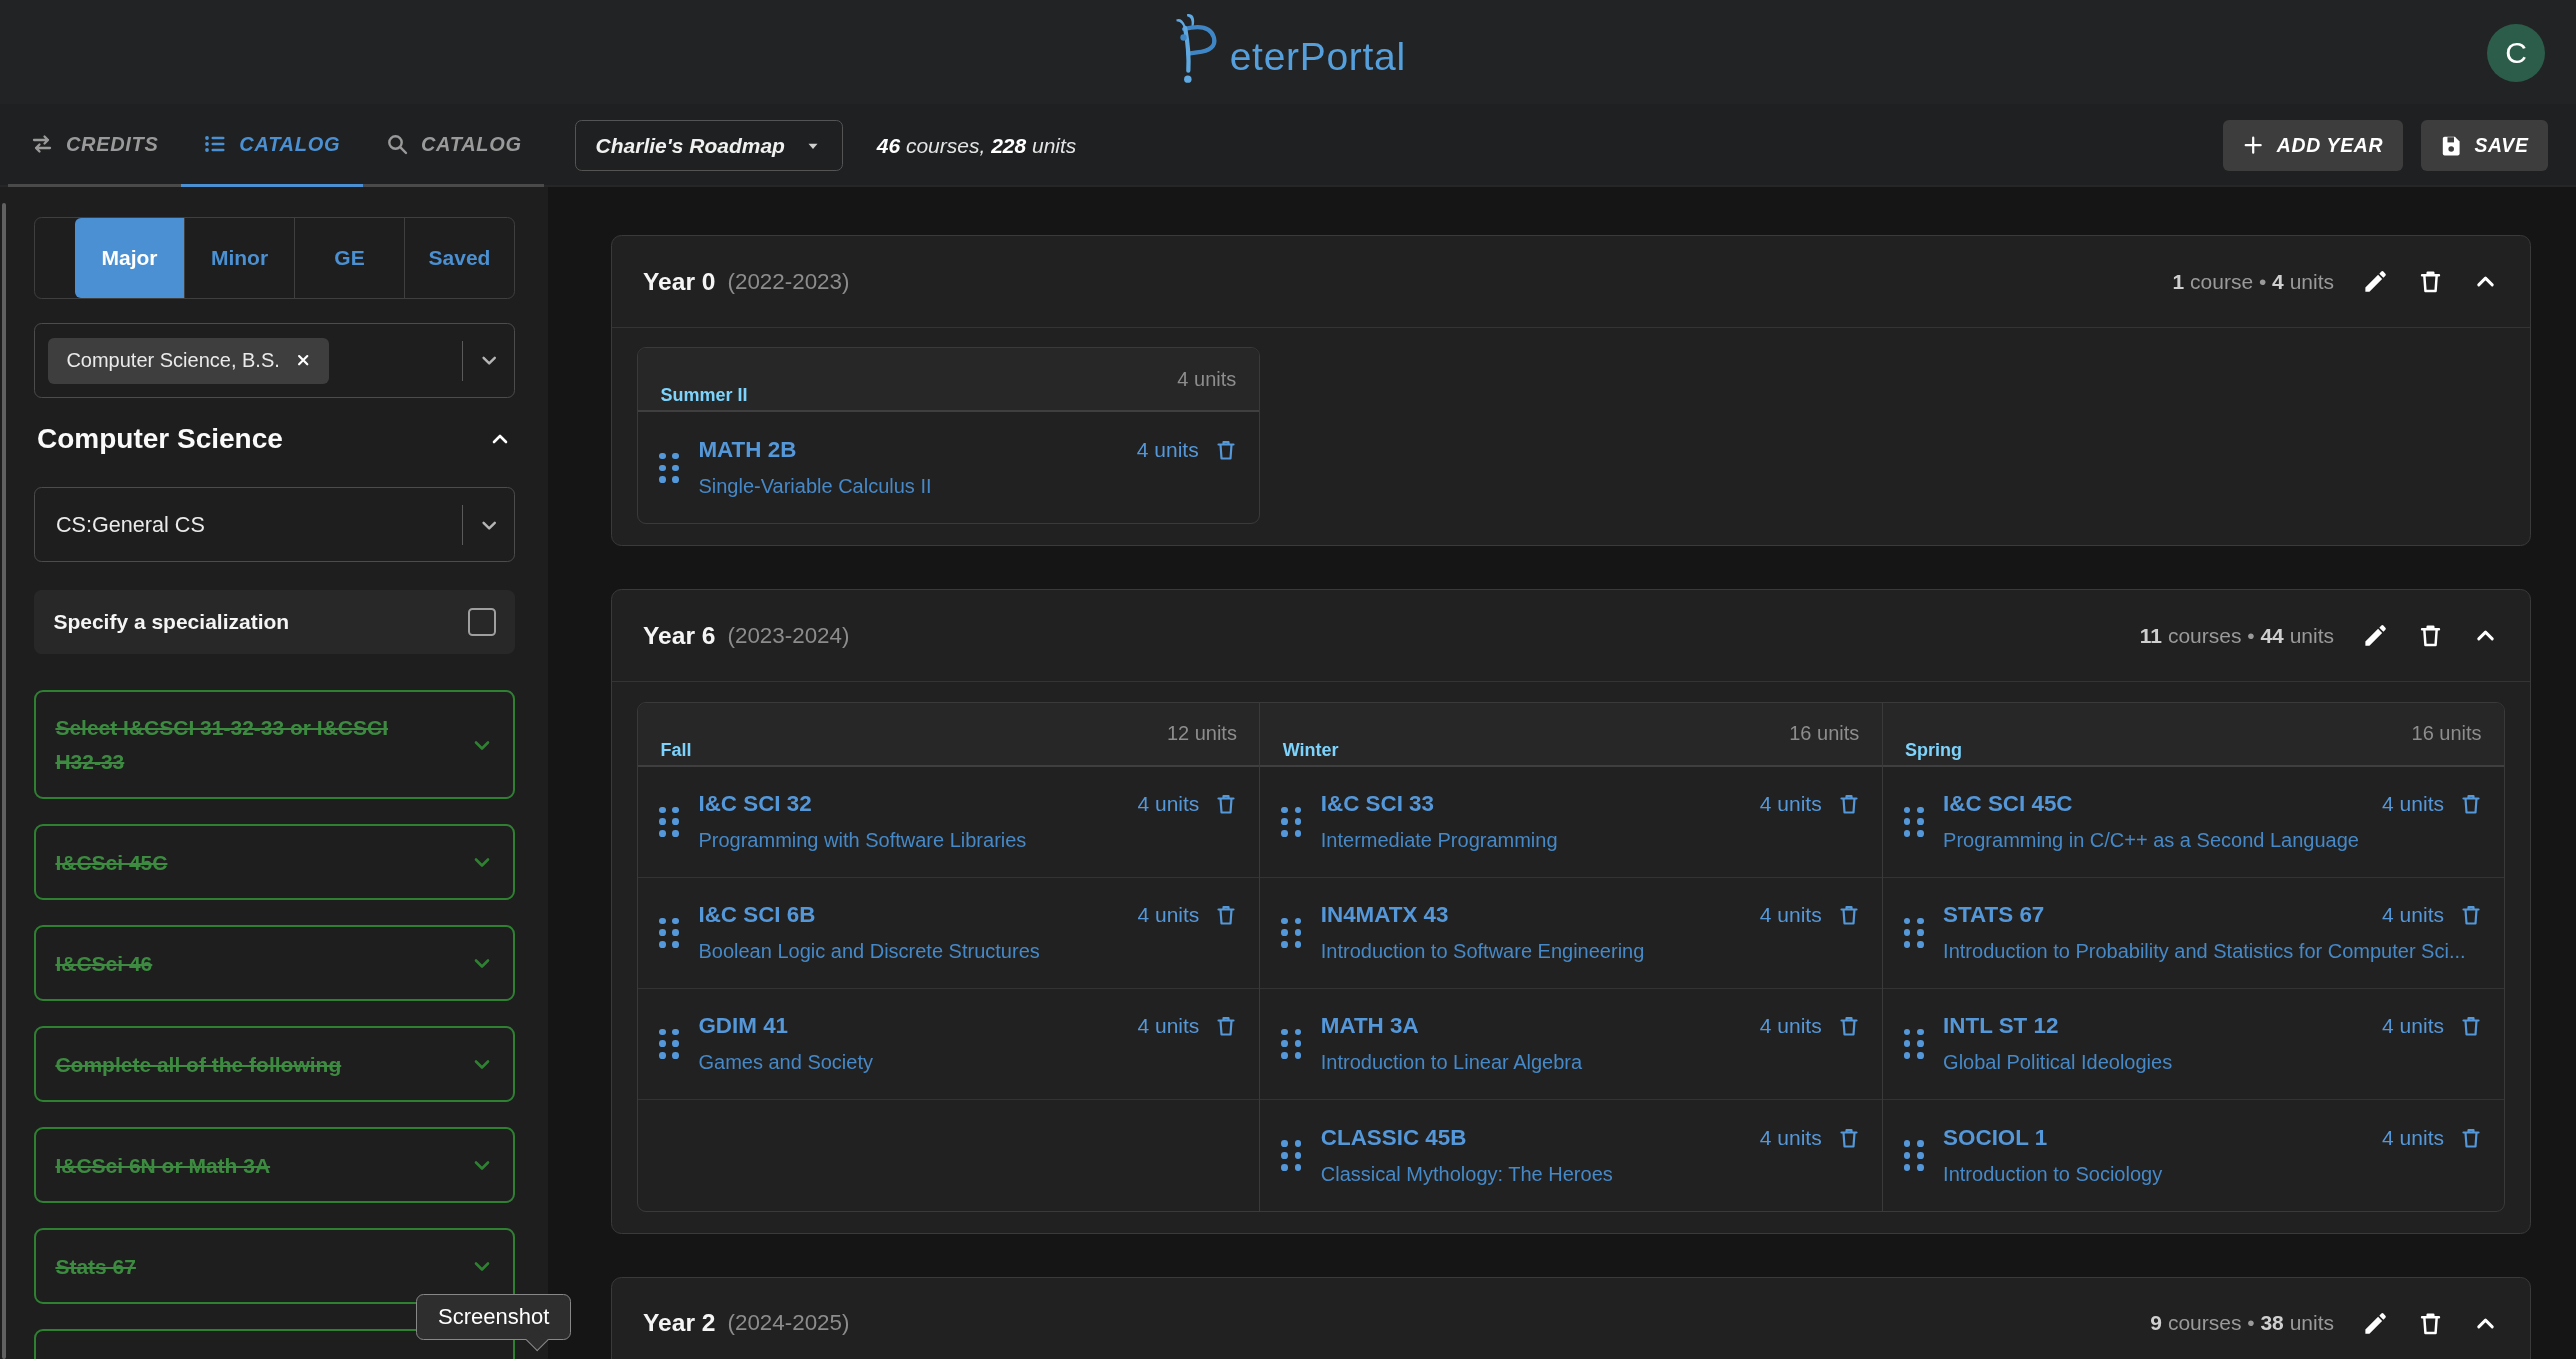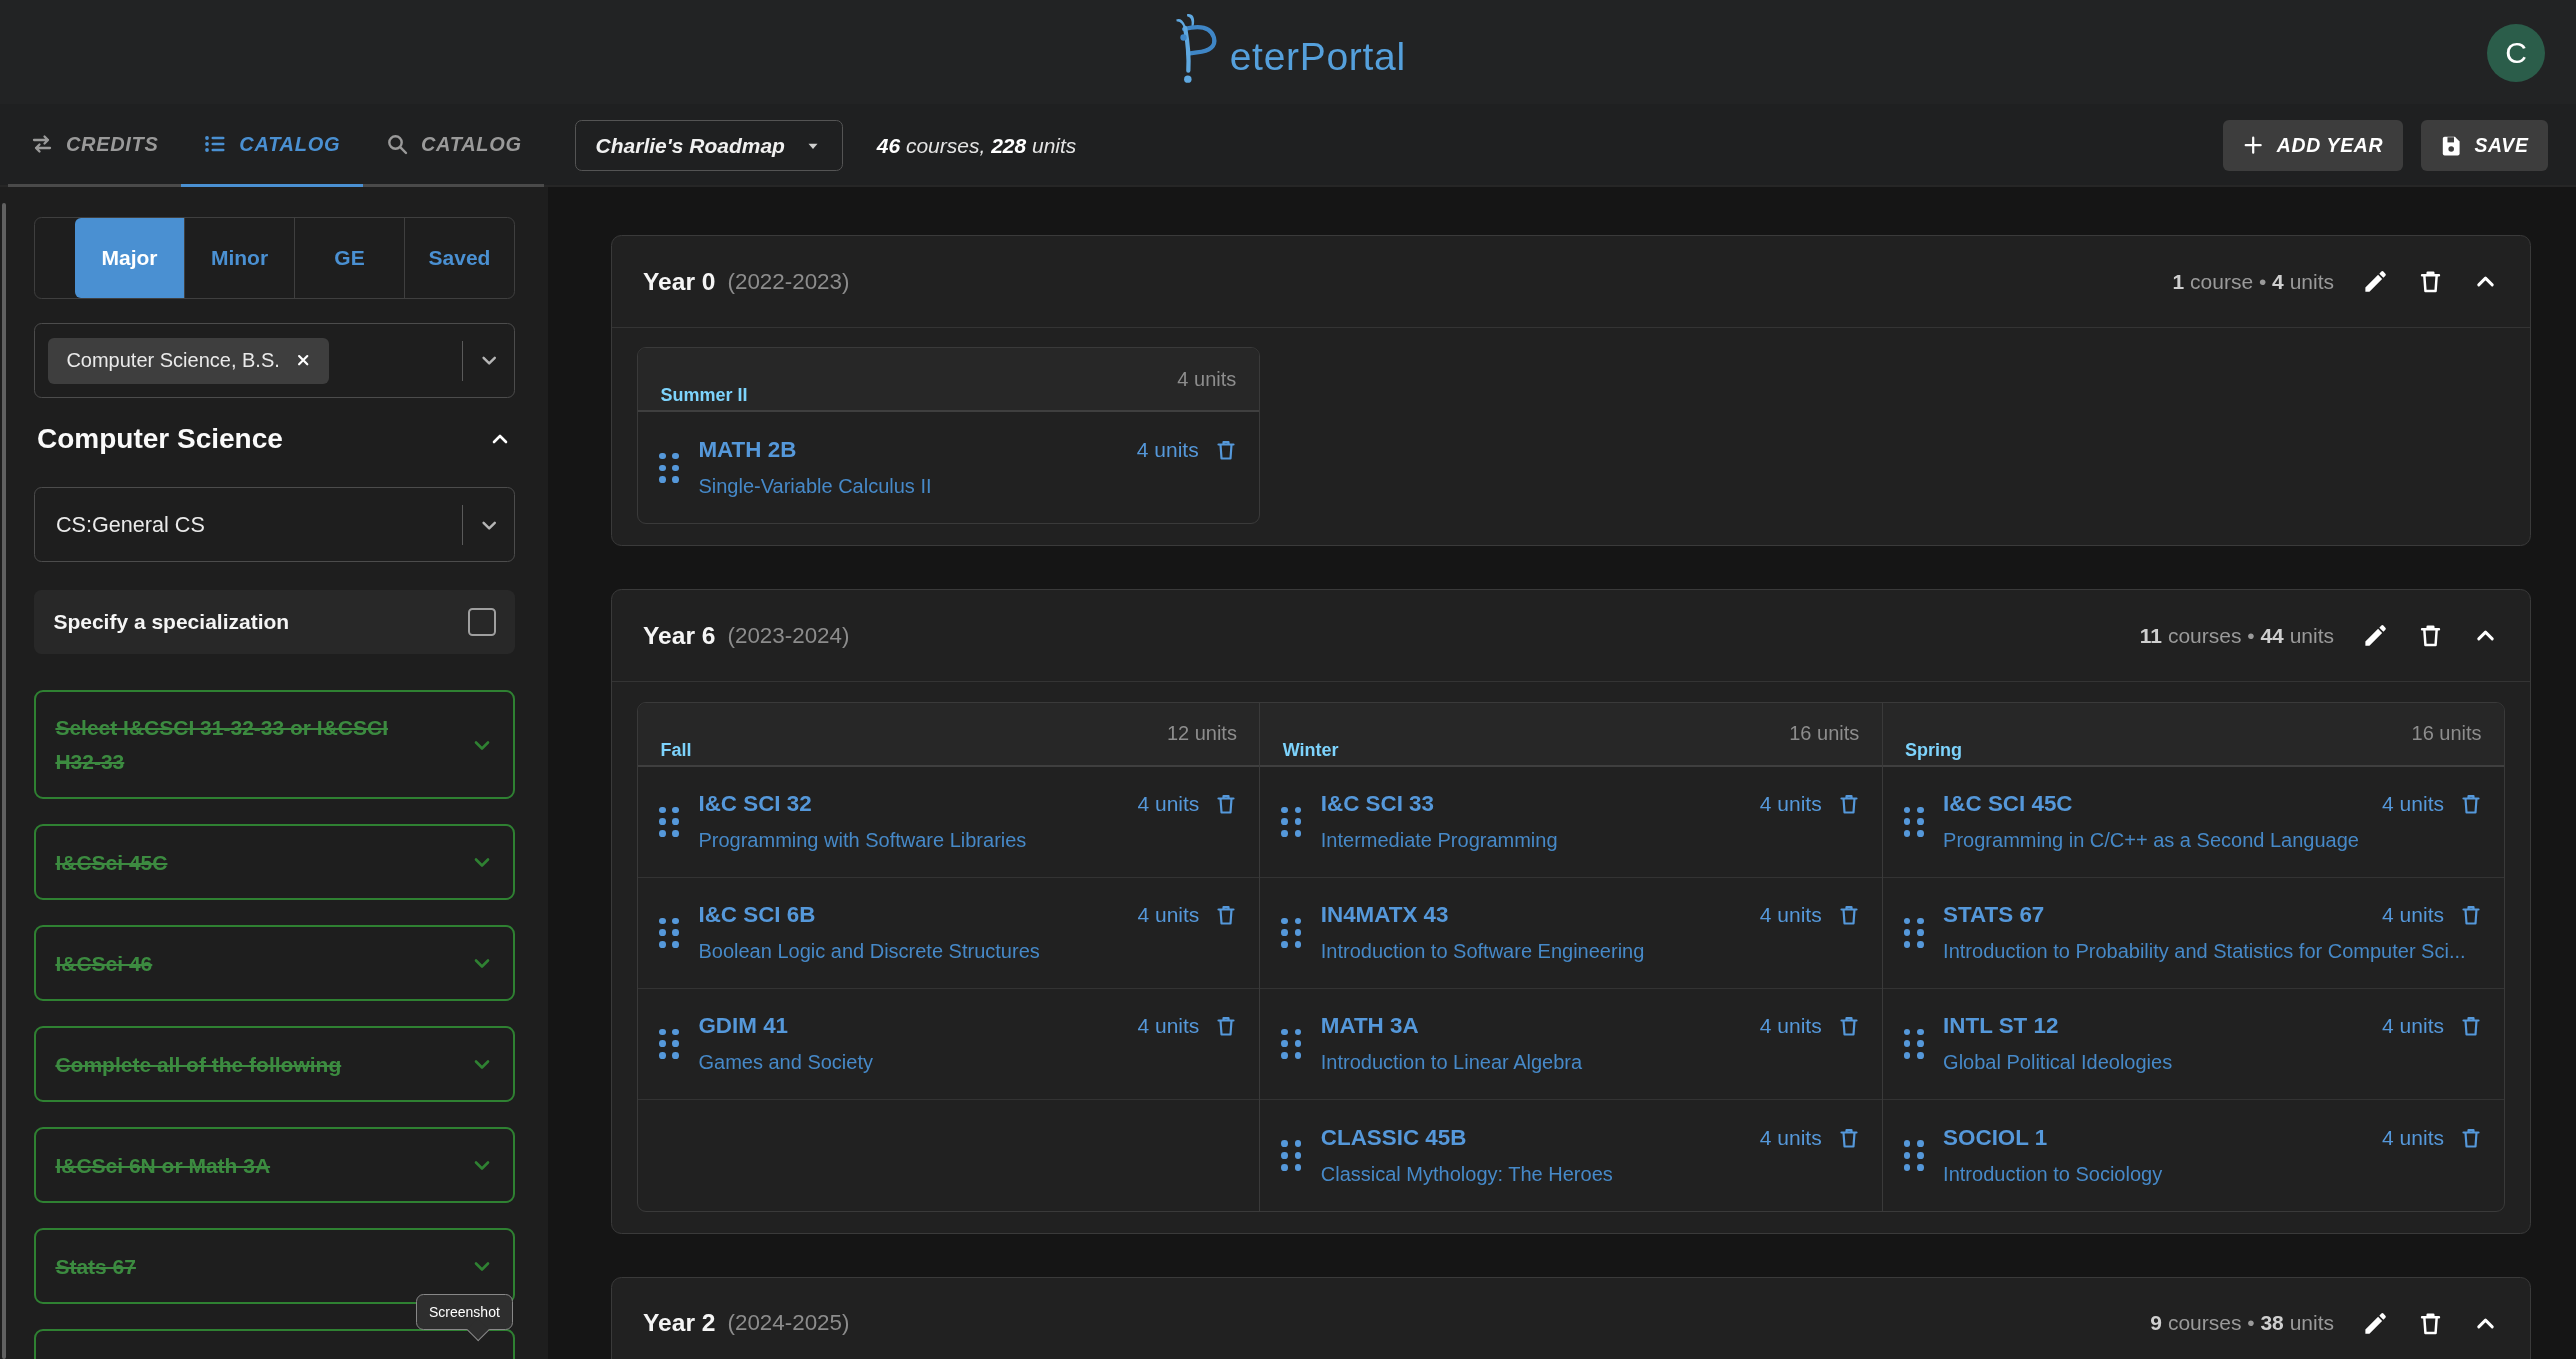--- a/index.html
+++ b/index.html
@@ -71,21 +71,21 @@
   .sb-spec-label{font-size:21px;font-weight:bold;color:#f5f5f5;}
   .sb-checkbox{width:28px;height:28px;border:2.2px solid #9f9f9f;border-radius:4.5px;cursor:pointer;}
   .req{border:2.2px solid var(--green);border-radius:9px;min-height:76px;display:flex;align-items:center;
        justify-content:space-between;padding:10.4px 19.4px;margin-bottom:25px;cursor:pointer;}
   .req-label{font-size:21px;font-weight:bold;color:var(--green-txt);text-decoration:line-through;line-height:1.6;max-width:376px;}
   .req .icon{width:24px;height:24px;color:var(--green);flex-shrink:0;}
   .req.two-line{min-height:109px;}
 
   
   .tooltip{position:absolute;left:416px;top:1107px;background:#2e2e2e;border:1.5px solid #888;border-radius:7.5px;
-           padding:9px 12px;font-size:14px;color:#fff;z-index:60;}
+           padding:9px 21px;font-size:22px;color:#fff;z-index:60;}
   .tooltip-tail{position:absolute;right:25px;bottom:-9.7px;width:16.4px;height:16.4px;background:#2e2e2e;
            border-right:1.5px solid #888;border-bottom:1.5px solid #888;transform:rotate(45deg);}
 
   
   .main{flex:1;padding:48px 45px 0 63px;overflow:hidden;}
   .year{background:var(--bg-card);border:1.5px solid var(--border);border-radius:10.4px;margin-bottom:43px;}
   .year-head{height:92px;display:flex;align-items:center;padding:0 31px;border-bottom:1.5px solid #343434;}
   .year-title{font-size:24.6px;font-weight:bold;color:#f5f5f5;}
   .year-range{font-size:22.4px;color:var(--muted2);margin-left:12px;}
   .year-meta{margin-left:auto;display:flex;align-items:center;gap:28px;}

